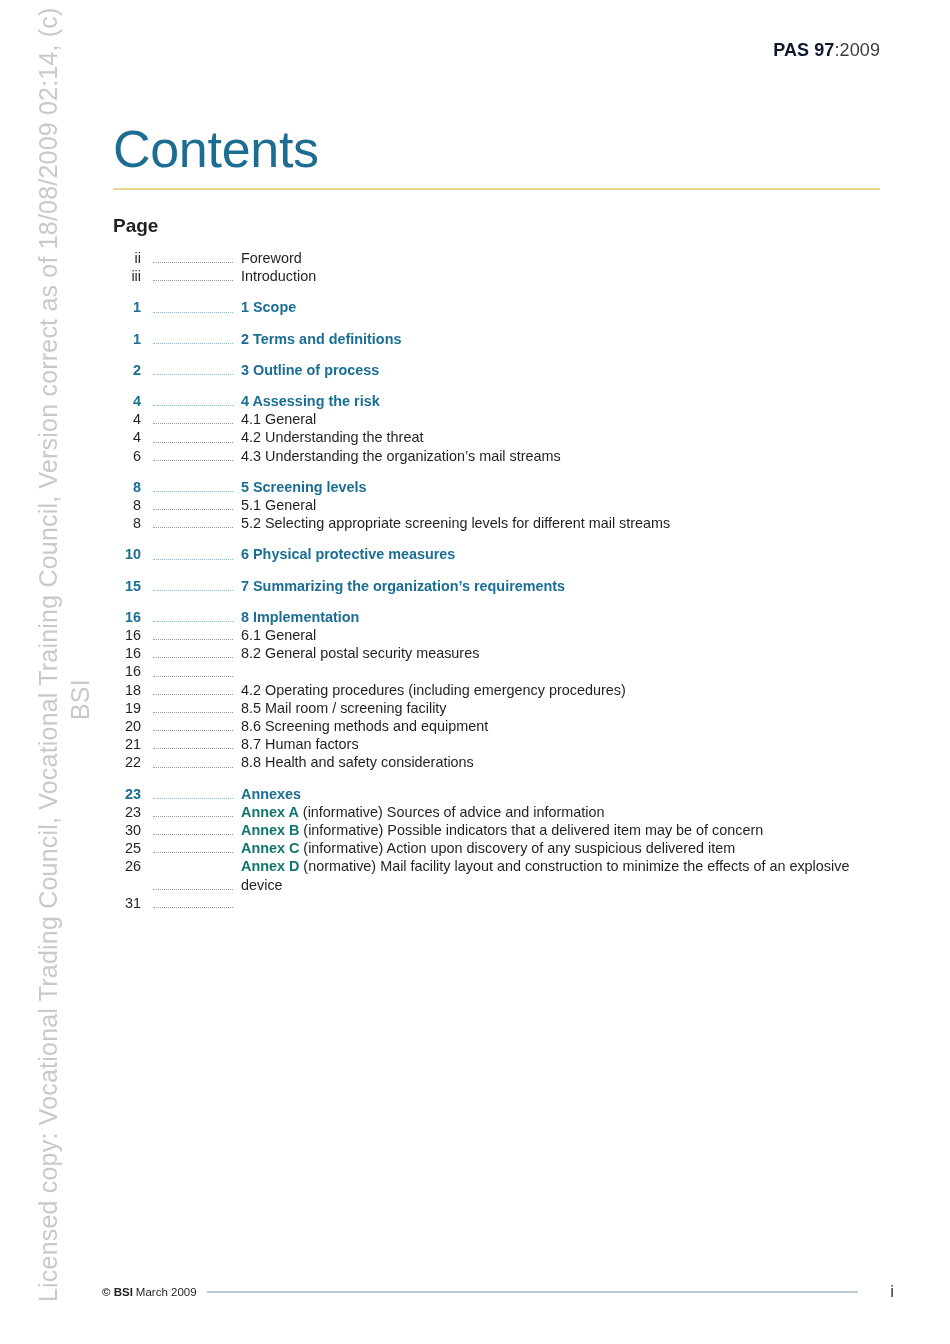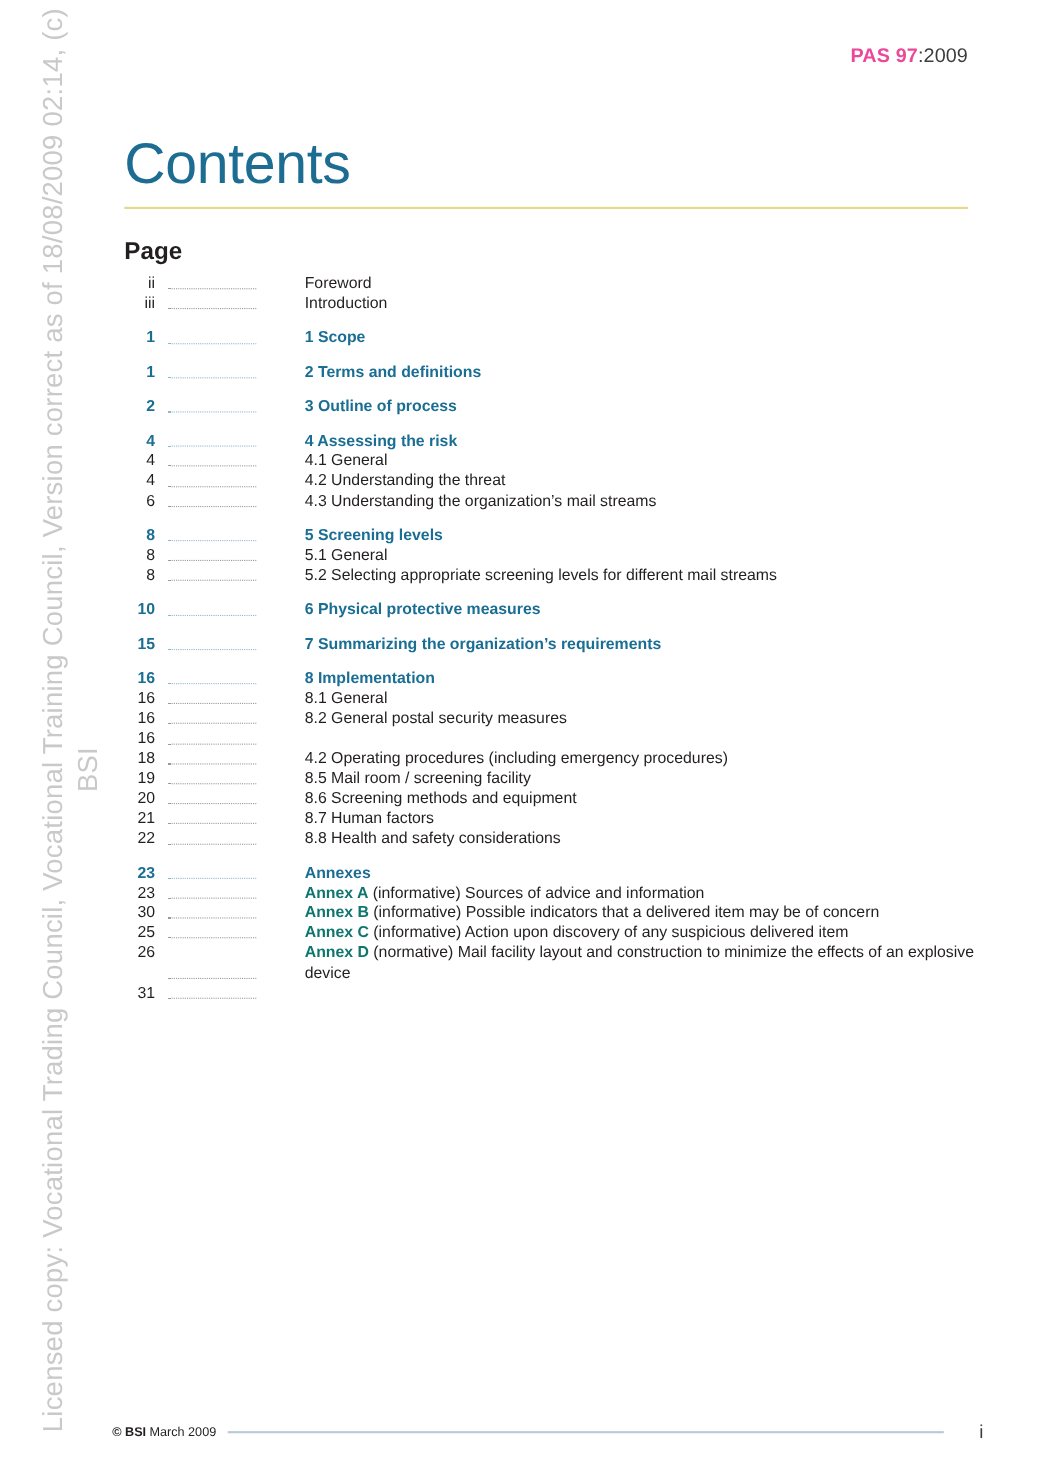--- a/index.html
+++ b/index.html
@@ -49,21 +49,21 @@
 
   
   .doc-header {
     position: absolute;
     right: 70px;
     top: 40px;
     font-size: 18px;
     font-weight: bold;
     letter-spacing: 0.1px;
   }
-  .doc-header .std-num { color: #ec4899; }
+  .doc-header .std-num { color: #0f172a; }
   .doc-header .std-year { color: #3c3c3c; font-weight: normal; }
 
   
   .contents-title {
     position: absolute;
     left: 113px;
     top: 119px;
     font-size: 52px;
     font-weight: normal;
     color: #1d6d93;
@@ -76,21 +76,21 @@
     width: 767px;
     height: 2px;
     background: #e4d98d;
   }
 
   
   .page-heading {
     position: absolute;
     left: 113px;
     top: 215px;
-    font-size: 22px;
+    font-size: 19px;
     font-weight: bold;
     color: #231f20;
   }
 
   
   .toc {
     position: absolute;
     left: 113px;
     top: 249px;
     width: 780px;
@@ -120,21 +120,20 @@
     content: "";
     position: absolute;
     left: 4px;
     right: 0;
     bottom: 4px;
     border-bottom: 1px dotted #9a9a9a;
   }
   .toc-title {
     flex: 1 1 auto;
     color: #231f20;
-    margin-left: 36px;
   }
 
   .toc-row.level1 .toc-num,
   .toc-row.level1 .toc-title {
     color: #1a6e94;
     font-weight: bold;
   }
   .toc-row.level1 .toc-leader::after {
     border-bottom-color: #8fb8cb;
   }
@@ -146,21 +145,21 @@
   .toc-row.annex-head .toc-leader::after {
     border-bottom-color: #8fb8cb;
   }
   .annex-label { font-weight: bold; color: #0f766e; }
 
   
   .footer {
     position: absolute;
     left: 102px;
     right: 56px;
-    bottom: 32px;
+    bottom: 42px;
     display: flex;
     align-items: center;
   }
   .footer-left {
     font-size: 11.5px;
     color: #231f20;
     white-space: nowrap;
   }
   .footer-left .copy { font-weight: bold; }
   .footer-left .month { font-weight: normal; margin-left: 3px; }
@@ -285,21 +284,21 @@
       </div>
       <div class="toc-group">
         <div class="toc-row level1">
           <div class="toc-num">16</div>
           <div class="toc-leader"></div>
           <div class="toc-title">8 Implementation</div>
         </div>
         <div class="toc-row level2">
           <div class="toc-num">16</div>
           <div class="toc-leader"></div>
-          <div class="toc-title">8.1 General</div>
+          <div class="toc-title">6.1 General</div>
         </div>
         <div class="toc-row level2">
           <div class="toc-num">16</div>
           <div class="toc-leader"></div>
           <div class="toc-title">8.2 General postal security measures</div>
         </div>
         <div class="toc-row level2">
           <div class="toc-num">16</div>
           <div class="toc-leader"></div>
         </div>

